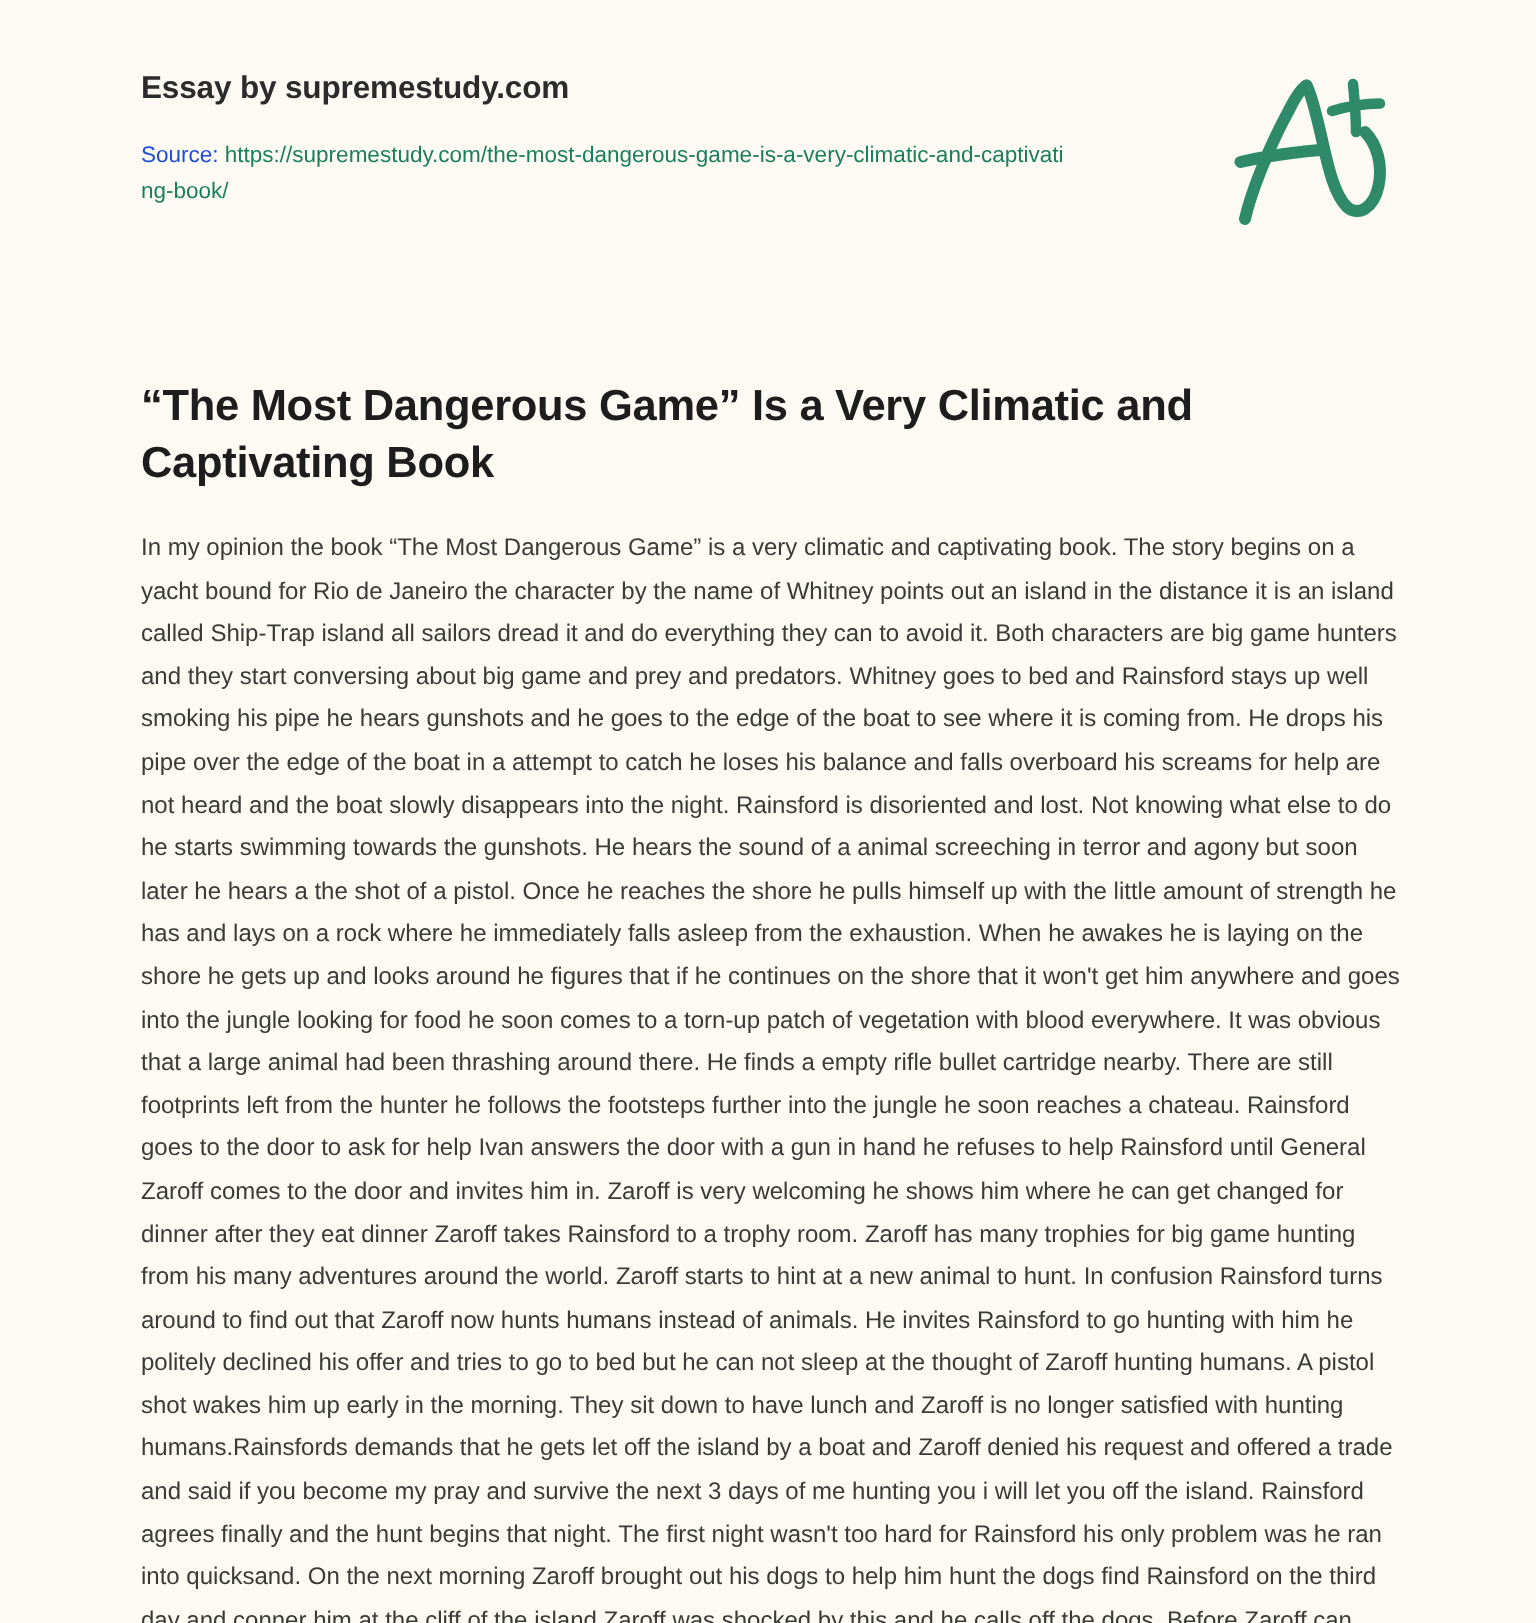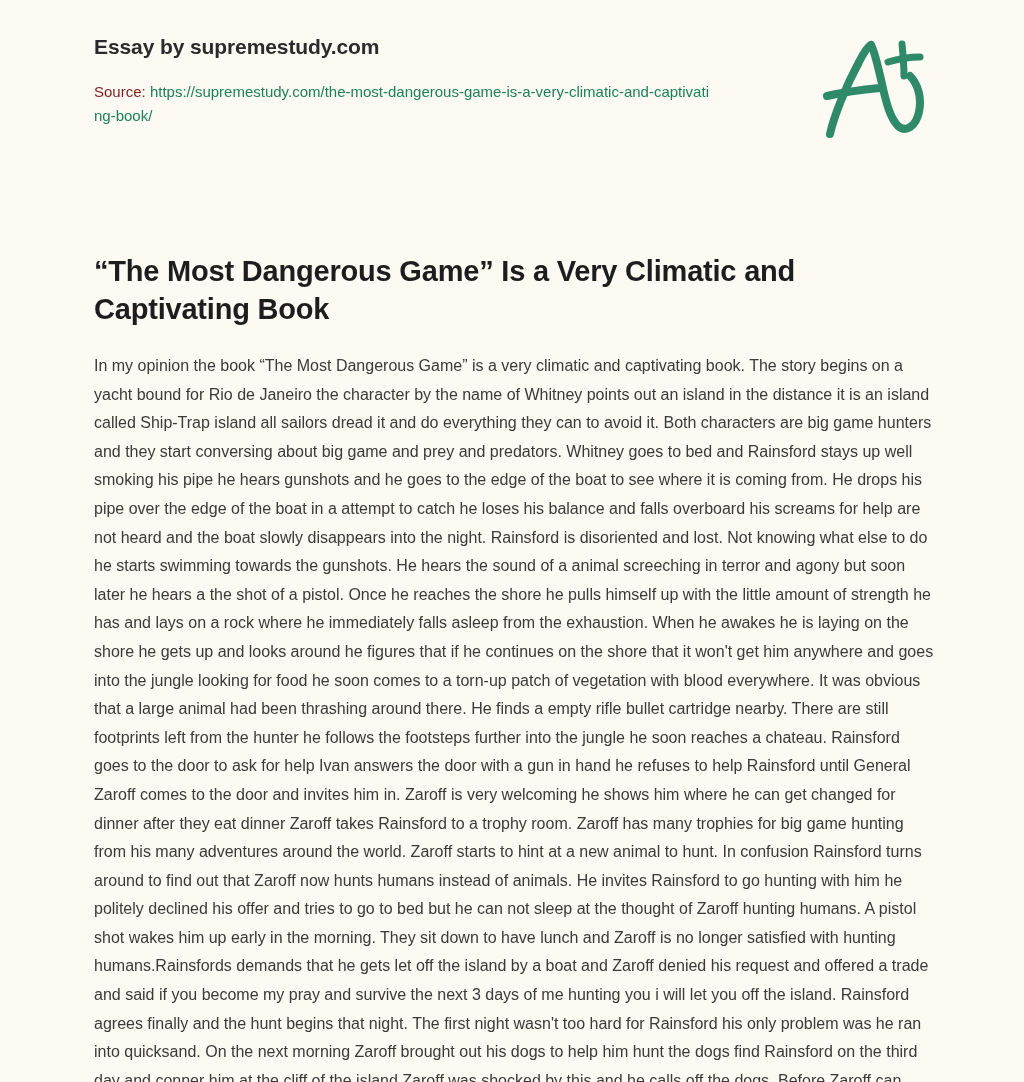--- a/index.html
+++ b/index.html
@@ -21,21 +21,21 @@
     background: #fdfaf3;
     box-sizing: border-box;
   }
 
   
   .header {
     position: absolute;
     left: 0;
     top: 0;
     width: 1024px;
-    padding: 34px 92px 0 94px;
+    padding: 46px 92px 0 94px;
     box-sizing: border-box;
     display: flex;
     align-items: flex-start;
     justify-content: space-between;
   }
   .header-left {
     flex: 0 0 auto;
     max-width: 690px;
   }
   .brand-line {
@@ -49,21 +49,21 @@
   }
   .source-line {
     margin: 20px 0 0 0;
     font-size: 15px;
     line-height: 24px;
     color: #8a8a86;
     max-width: 620px;
     word-break: break-word;
   }
   .source-label {
-    color: #7f1d1d;
+    color: #1d4ed8;
   }
   .source-url {
     color: #1b7f5e;
     text-decoration: none;
     word-break: break-all;
   }
 
   
   .logo-wrap {
     flex: 0 0 auto;

